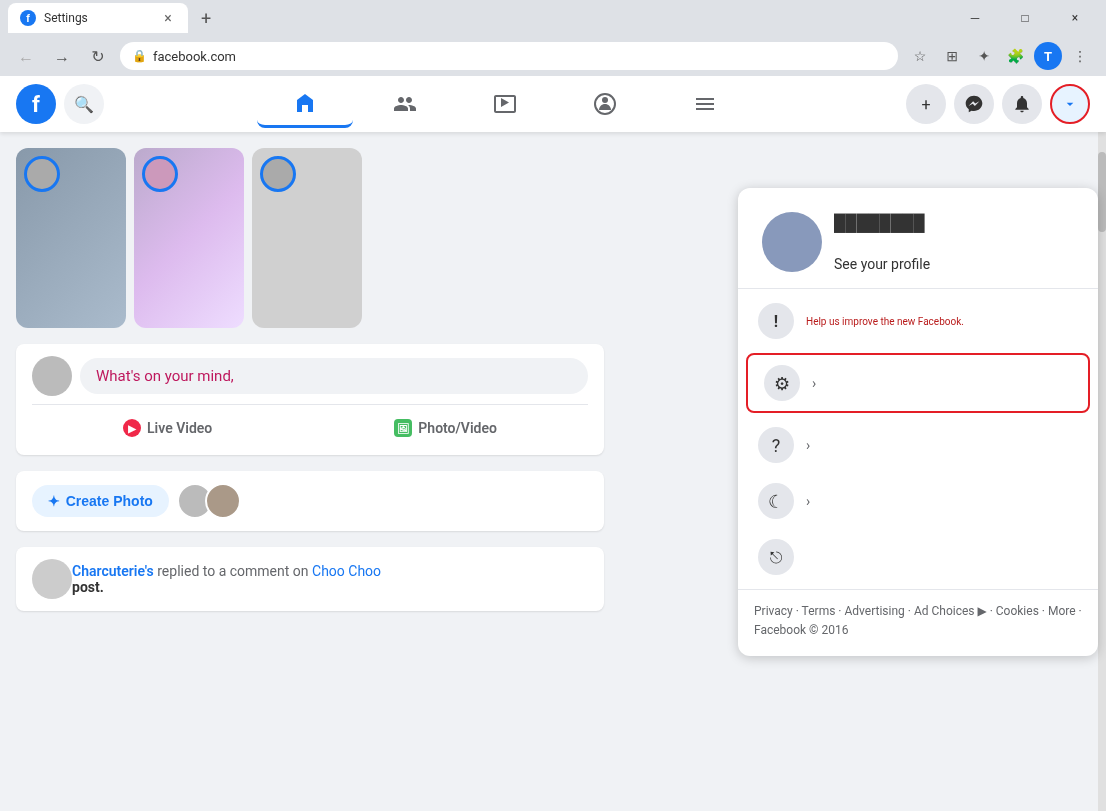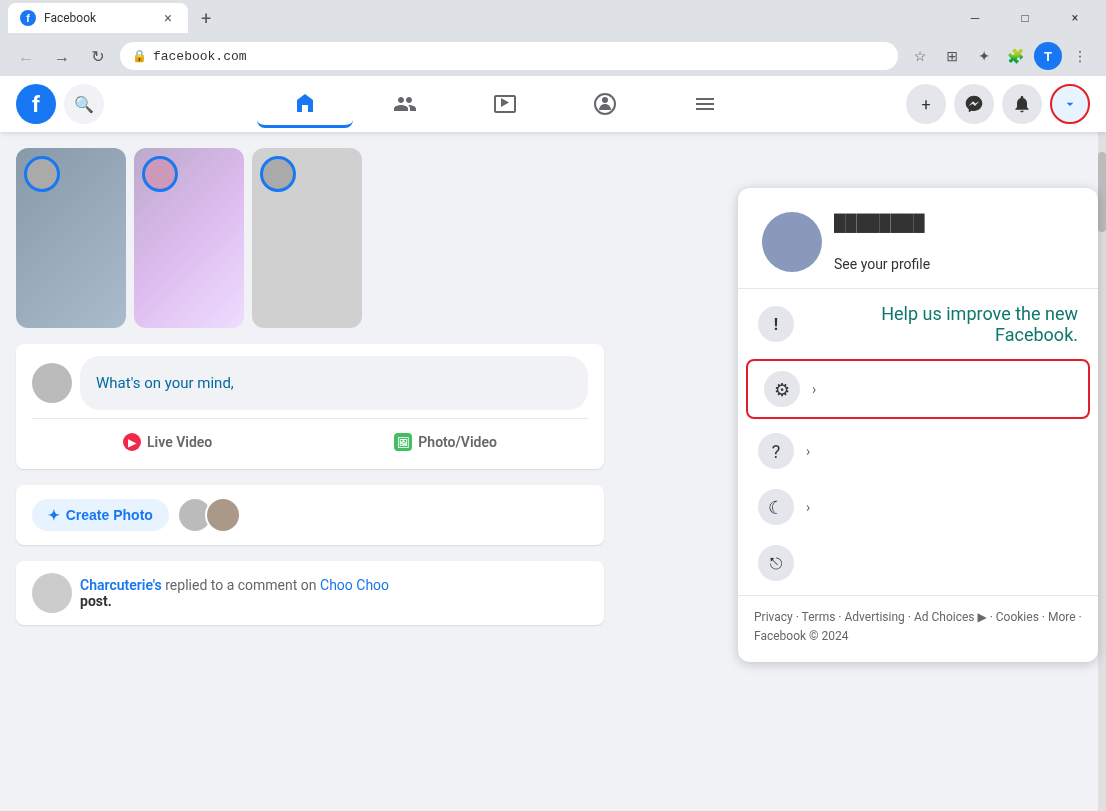--- a/index.html
+++ b/index.html
@@ -15,21 +15,21 @@
     .tab-add { width: 28px; height: 28px; display: flex; align-items: center; justify-content: center; border-radius: 50%; cursor: pointer; font-size: 18px; color: #555; }
     .titlebar-controls { margin-left: auto; display: flex; gap: 4px; }
     .win-btn { width: 46px; height: 28px; display: flex; align-items: center; justify-content: center; font-size: 12px; color: #333; cursor: pointer; }
 
     
     .browser-addressbar { background: #dee1e6; height: 40px; display: flex; align-items: center; padding: 0 12px; gap: 8px; }
     .nav-btn { width: 28px; height: 28px; display: flex; align-items: center; justify-content: center; border-radius: 50%; cursor: pointer; color: #555; font-size: 16px; }
     .nav-btn.disabled { color: #aaa; cursor: default; }
     .address-bar { flex: 1; background: #fff; border-radius: 20px; height: 28px; display: flex; align-items: center; padding: 0 12px; gap: 6px; }
     .lock-icon { color: #333; font-size: 12px; }
-    .address-text { font-size: 13px; color: #333; flex: 1; font-family: Liberation Mono, monospace; }
+    .address-text { font-size: 13px; color: #333; flex: 1; }
     .browser-actions { display: flex; gap: 4px; align-items: center; }
     .browser-action-btn { width: 28px; height: 28px; display: flex; align-items: center; justify-content: center; border-radius: 50%; cursor: pointer; color: #555; font-size: 14px; }
     .profile-btn { width: 28px; height: 28px; border-radius: 50%; background: #1877f2; display: flex; align-items: center; justify-content: center; color: white; font-size: 13px; font-weight: bold; }
 
     
     .page-content { flex: 1; position: relative; overflow: hidden; }
 
     
     .fb-header { background: #fff; height: 56px; display: flex; align-items: center; padding: 0 16px; gap: 8px; box-shadow: 0 2px 4px rgba(0,0,0,0.1); position: relative; z-index: 10; }
     .fb-logo { width: 40px; height: 40px; border-radius: 50%; background: #1877f2; display: flex; align-items: center; justify-content: center; color: white; font-size: 22px; font-weight: bold; }
@@ -49,34 +49,34 @@
     .story-card { width: 110px; height: 180px; border-radius: 12px; overflow: hidden; background: #ccc; position: relative; cursor: pointer; }
     .story-blur-1 { background: linear-gradient(135deg, #8899aa 0%, #99aabb 50%, #aabbcc 100%); }
     .story-blur-2 { background: linear-gradient(135deg, #bbaacc 0%, #ddbbee 50%, #eeddff 100%); }
     .story-blur-3 { background: #d0d0d0; }
     .story-avatar { position: absolute; top: 8px; left: 8px; width: 36px; height: 36px; border-radius: 50%; border: 3px solid #1877f2; background: #aaa; }
 
     
     .post-box { background: white; border-radius: 8px; padding: 12px 16px; box-shadow: 0 1px 2px rgba(0,0,0,0.1); margin-bottom: 16px; }
     .post-box-top { display: flex; align-items: center; gap: 8px; }
     .post-avatar { width: 40px; height: 40px; border-radius: 50%; background: #bbb; }
-    .post-input { flex: 1; background: #f0f2f5; border-radius: 20px; height: 54px; display: flex; align-items: center; padding: 0 16px; color: #0369a1; font-size: 15px; cursor: text; }
+    .post-input { flex: 1; background: #f0f2f5; border-radius: 20px; height: 36px; display: flex; align-items: center; padding: 0 16px; color: #be185d; font-size: 15px; cursor: text; }
     .post-actions { display: flex; justify-content: space-around; margin-top: 8px; padding-top: 8px; border-top: 1px solid #e4e6eb; }
     .post-action { display: flex; align-items: center; gap: 6px; padding: 6px 12px; border-radius: 6px; cursor: pointer; font-size: 14px; font-weight: 600; color: #65676b; }
     .live-dot { width: 18px; height: 18px; border-radius: 50%; background: #f02849; display: flex; align-items: center; justify-content: center; color: white; font-size: 10px; }
     .photo-icon { width: 18px; height: 18px; border-radius: 4px; background: #45bd62; display: flex; align-items: center; justify-content: center; color: white; font-size: 10px; }
 
     
     .create-room-box { background: white; border-radius: 8px; padding: 12px 16px; box-shadow: 0 1px 2px rgba(0,0,0,0.1); margin-bottom: 16px; display: flex; align-items: center; gap: 8px; }
     .create-room-btn { background: #e7f3ff; color: #1877f2; border: none; padding: 8px 16px; border-radius: 20px; font-size: 14px; font-weight: 600; cursor: pointer; display: flex; align-items: center; gap: 6px; }
     .room-avatars { display: flex; }
     .room-avatar { width: 36px; height: 36px; border-radius: 50%; background: #bbb; border: 2px solid white; margin-left: -8px; }
 
     
-    .notif-item { background: white; border-radius: 8px; padding: 12px 16px; box-shadow: 0 1px 2px rgba(0,0,0,0.1); display: flex; align-items: center; gap: 8px; }
+    .notif-item { background: white; border-radius: 8px; padding: 12px 16px; box-shadow: 0 1px 2px rgba(0,0,0,0.1); display: flex; align-items: center; gap: 0; }
     .notif-avatar { width: 40px; height: 40px; border-radius: 50%; background: #ccc; }
     .notif-text { font-size: 14px; color: #333; }
     .notif-text .name { color: #1877f2; font-weight: 600; }
     .notif-text .action { color: #65676b; }
     .notif-text .highlight { color: #1877f2; }
     .notif-text .bold { font-weight: 700; color: #333; }
 
     
     .scrollbar { position: absolute; right: 0; top: 0; width: 8px; height: 100%; background: #e0e0e0; }
     .scrollbar-thumb { width: 8px; height: 80px; background: #bbb; border-radius: 4px; margin-top: 20px; }
@@ -85,36 +85,36 @@
     .dropdown-menu { position: absolute; top: 56px; right: 8px; width: 360px; background: white; border-radius: 12px; box-shadow: 0 2px 12px rgba(0,0,0,0.2); padding: 8px 0; z-index: 100; }
     .dropdown-profile { padding: 12px 16px; display: flex; align-items: center; gap: 12px; cursor: pointer; border-radius: 8px; margin: 4px 8px; }
     .profile-pic { width: 60px; height: 60px; border-radius: 50%; background: #8899bb; }
     .profile-name { font-size: 16px; font-weight: 600; color: #333; }
     .see-profile { font-size: 14px; color: #333; margin-top: 24px; }
     .dropdown-divider { height: 1px; background: #e4e6eb; margin: 4px 0; }
     .dropdown-item { padding: 10px 16px; display: flex; align-items: center; gap: 12px; cursor: pointer; margin: 0 4px; border-radius: 8px; }
     .item-icon { width: 36px; height: 36px; border-radius: 50%; background: #e4e6eb; display: flex; align-items: center; justify-content: center; font-size: 18px; color: #333; flex-shrink: 0; }
     .item-text { flex: 1; }
     .item-title { font-size: 15px; font-weight: 500; color: #333; }
-    .item-subtitle { font-size: 18px; color: #0f766e; text-align: right; }
+    .item-subtitle { font-size: 10px; color: #b91c1c; }
     .item-arrow { font-size: 14px; color: #65676b; }
     .dropdown-footer { padding: 8px 16px; font-size: 12px; color: #65676b; line-height: 1.6; }
 
     
     .red-border { border: 2px solid #e41e26 !important; }
   </style>
 </head>
 <body>
 
 <div class="browser-frame">
 
   <div class="browser-titlebar">
     <div class="tab">
       <div class="tab-favicon">f</div>
-      <span class="tab-title">Facebook</span>
+      <span class="tab-title">Settings</span>
       <span class="tab-close">×</span>
     </div>
     <div class="tab-add">+</div>
     <div class="titlebar-controls">
       <div class="win-btn">─</div>
       <div class="win-btn">□</div>
       <div class="win-btn close">×</div>
     </div>
   </div>
 
@@ -288,21 +288,21 @@
           <span class="item-arrow">›</span>
         </div>
 
         <div class="dropdown-item">
           <div class="item-icon" style="font-size:16px;">⎋</div>
         </div>
 
         <div class="dropdown-divider"></div>
 
         <div class="dropdown-footer">
-          <span>Privacy · Terms · Advertising · Ad Choices ▶ · Cookies · More · Facebook © 2024</span>
+          <span>Privacy · Terms · Advertising · Ad Choices ▶ · Cookies · More · Facebook © 2016</span>
         </div>
 
       </div>
 
     </div>
 
   </div>
 
 </div>
 

